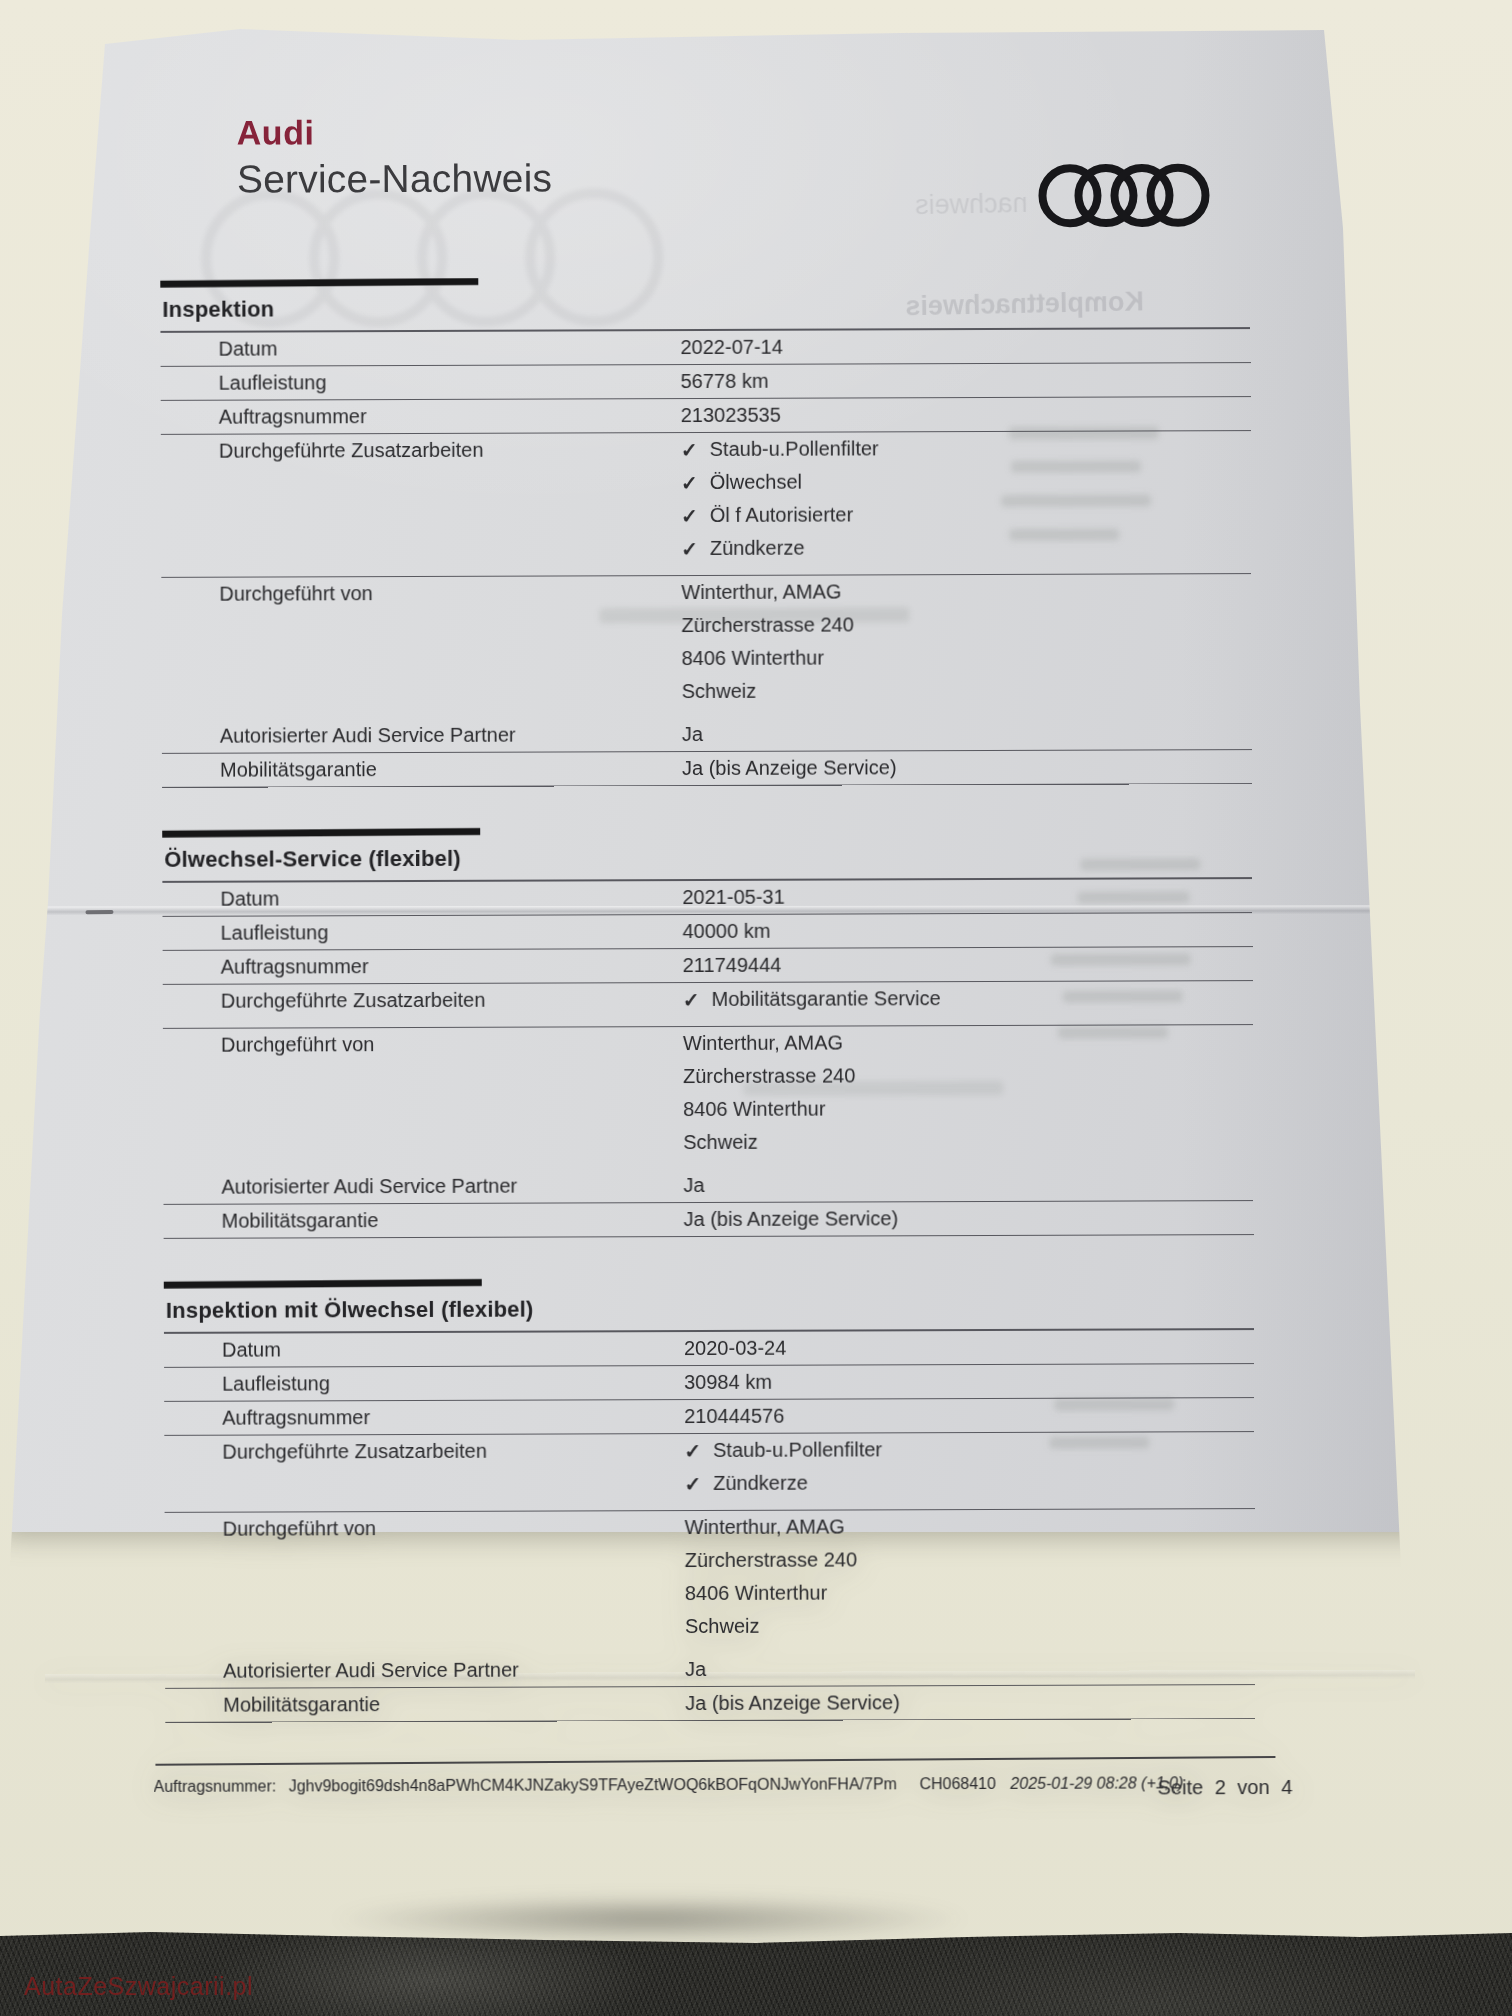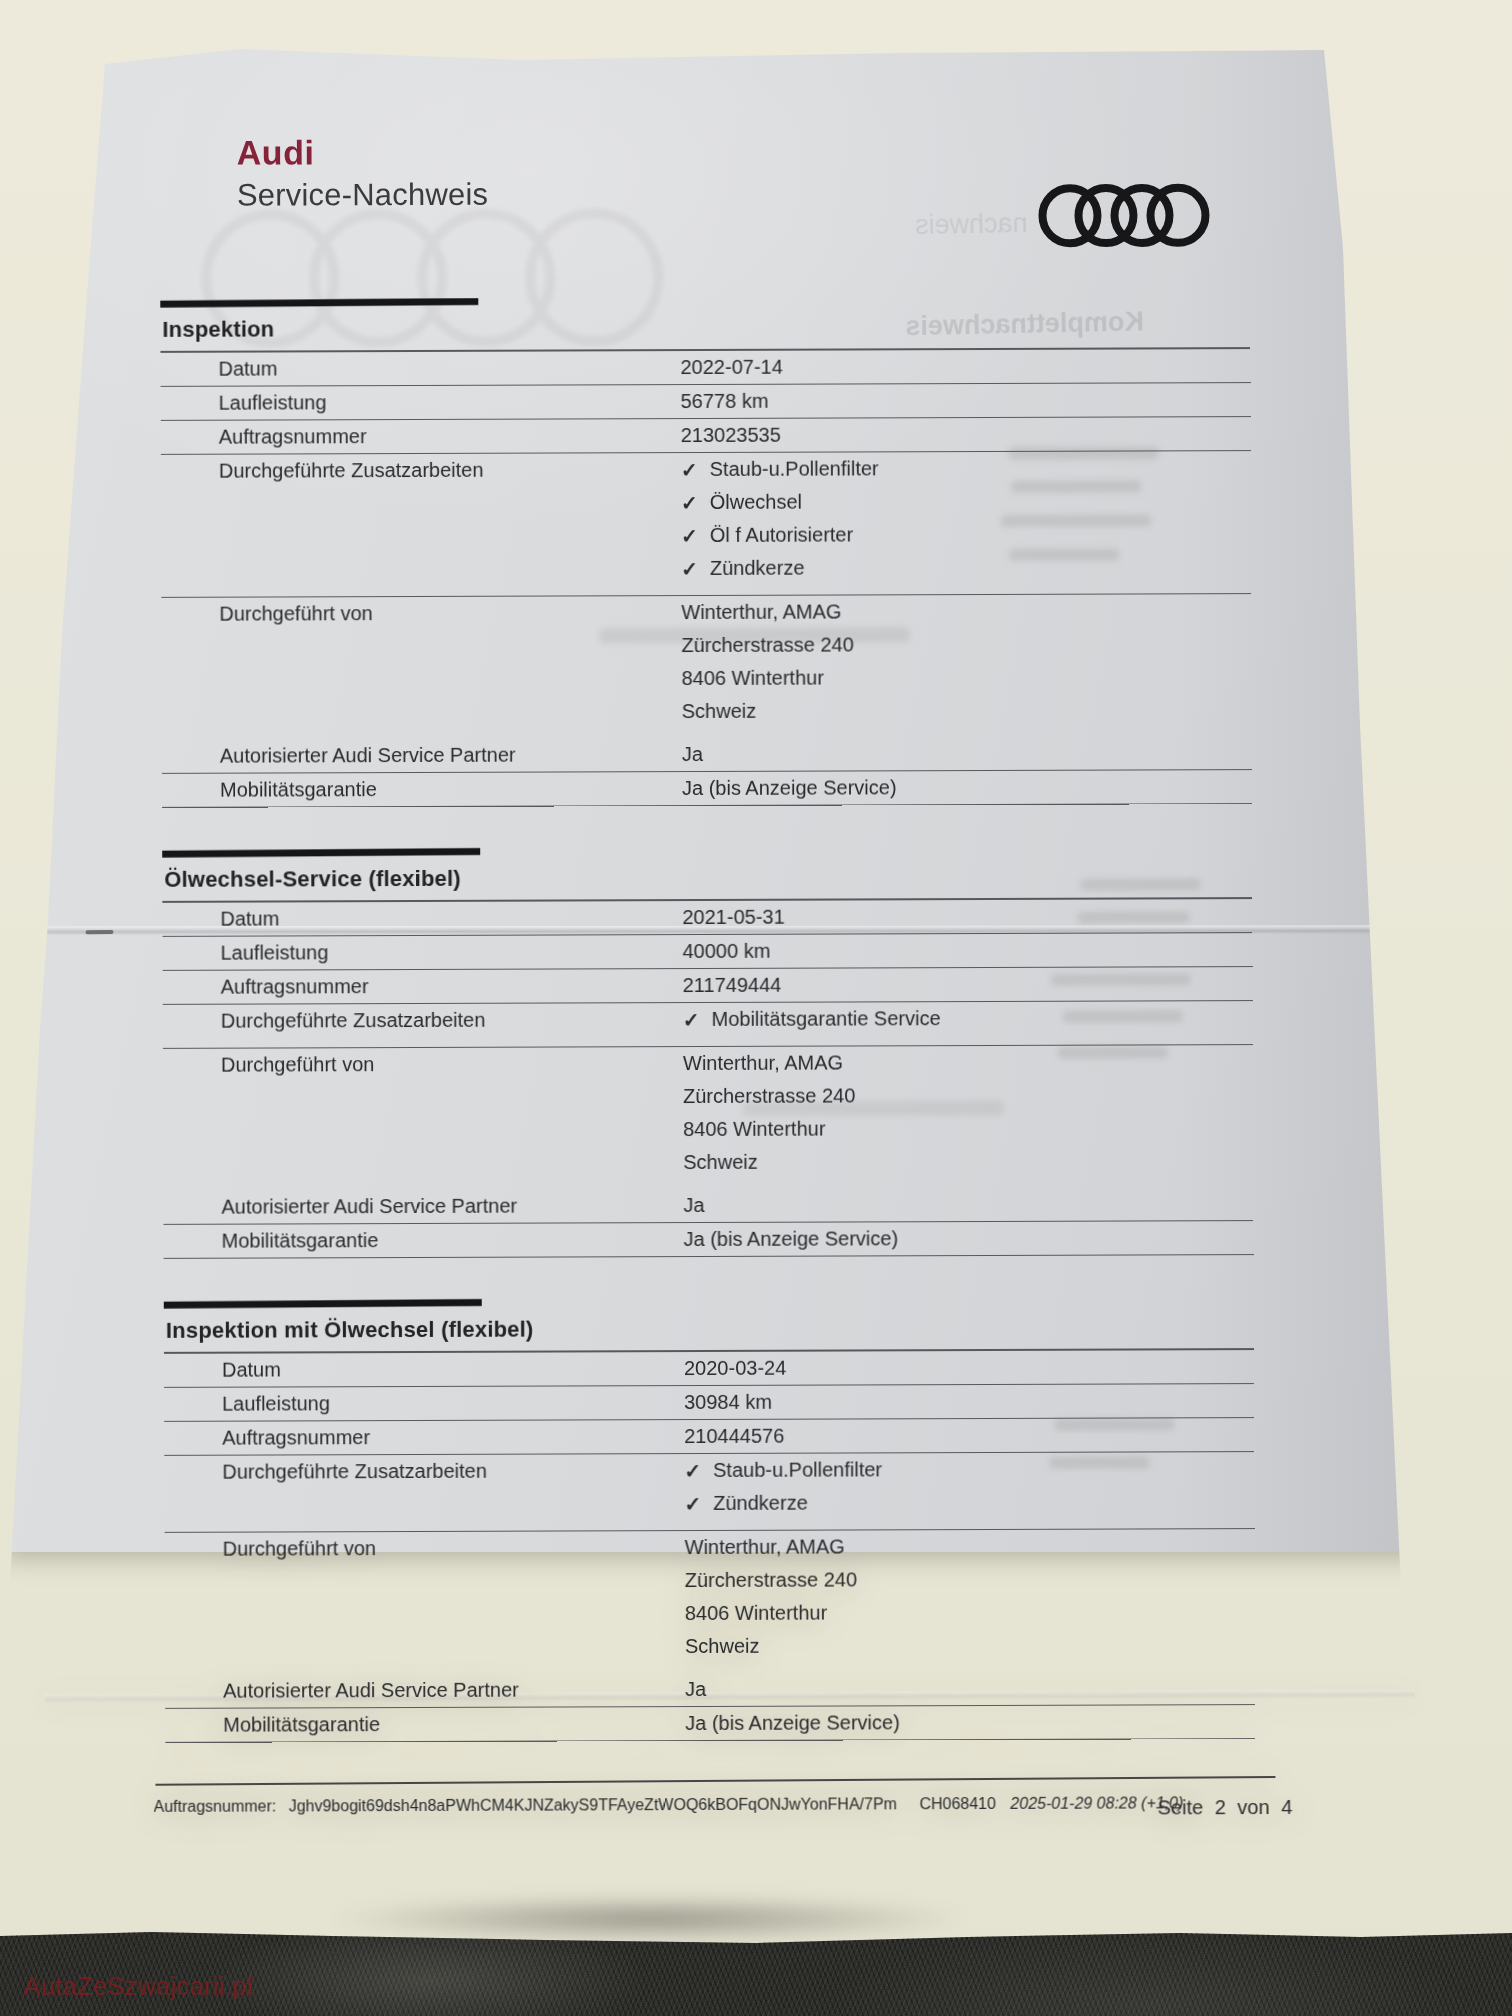--- a/index.html
+++ b/index.html
@@ -28,27 +28,26 @@
     position:absolute;left:0;top:0;width:1512px;height:1532px;z-index:2;
     background:
       radial-gradient(900px 520px at 35% 10%, rgba(255,255,255,.22), transparent 70%),
       linear-gradient(90deg, rgba(0,0,0,0) 78%, rgba(100,104,112,.14) 97%),
       linear-gradient(102deg,#dfe0e2 0%,#d9dadc 45%,#d3d4d7 75%,#cdced2 100%);
     clip-path:polygon(105px 44px,240px 29px,520px 40px,900px 33px,1324px 30px,
       1343px 228px,1360px 705px,1403px 1610px,1498px 1928px,
       1488px 1944px,1100px 1940px,600px 1942px,180px 1936px,0px 1928px,
       0px 1750px,40px 1010px,48px 902px,62px 615px,90px 235px);
     filter:drop-shadow(0 4px 14px rgba(70,68,55,.35));
-    margin-top:20px;
   }
   .sheet-inner{position:absolute;inset:0;transform:rotate(-0.2deg);transform-origin:700px 200px;}
   
   .brand{position:absolute;left:237px;top:112px;}
   .brand-word{font-size:34px;font-weight:700;color:#86233a;letter-spacing:.5px;}
-  .brand-sub{font-size:31px;color:#3b3b3e;margin-top:5px;letter-spacing:.2px;}
+  .brand-sub{font-size:39px;color:#3b3b3e;margin-top:5px;letter-spacing:.2px;}
   .rings{position:absolute;left:1038px;top:164px;width:172px;height:66px;}
   .ghost-rings{position:absolute;left:200px;top:182px;width:500px;height:150px;opacity:.07;filter:blur(2px);}
   
   .ghost-text{position:absolute;transform:scaleX(-1) rotate(1deg);color:#73737b;filter:blur(.7px);white-space:nowrap;}
   .ghost-1{left:915px;top:190px;font-size:27px;opacity:.16;}
   .ghost-2{left:905px;top:290px;font-size:27px;font-weight:700;opacity:.22;}
   .smudge{position:absolute;background:rgba(108,110,106,.18);filter:blur(3px);border-radius:4px;}
   
   .crease{position:absolute;left:40px;width:1370px;height:9px;
     background:linear-gradient(180deg, rgba(255,255,255,.55) 0%, rgba(128,130,137,.30) 60%, rgba(128,130,137,0) 100%);}

